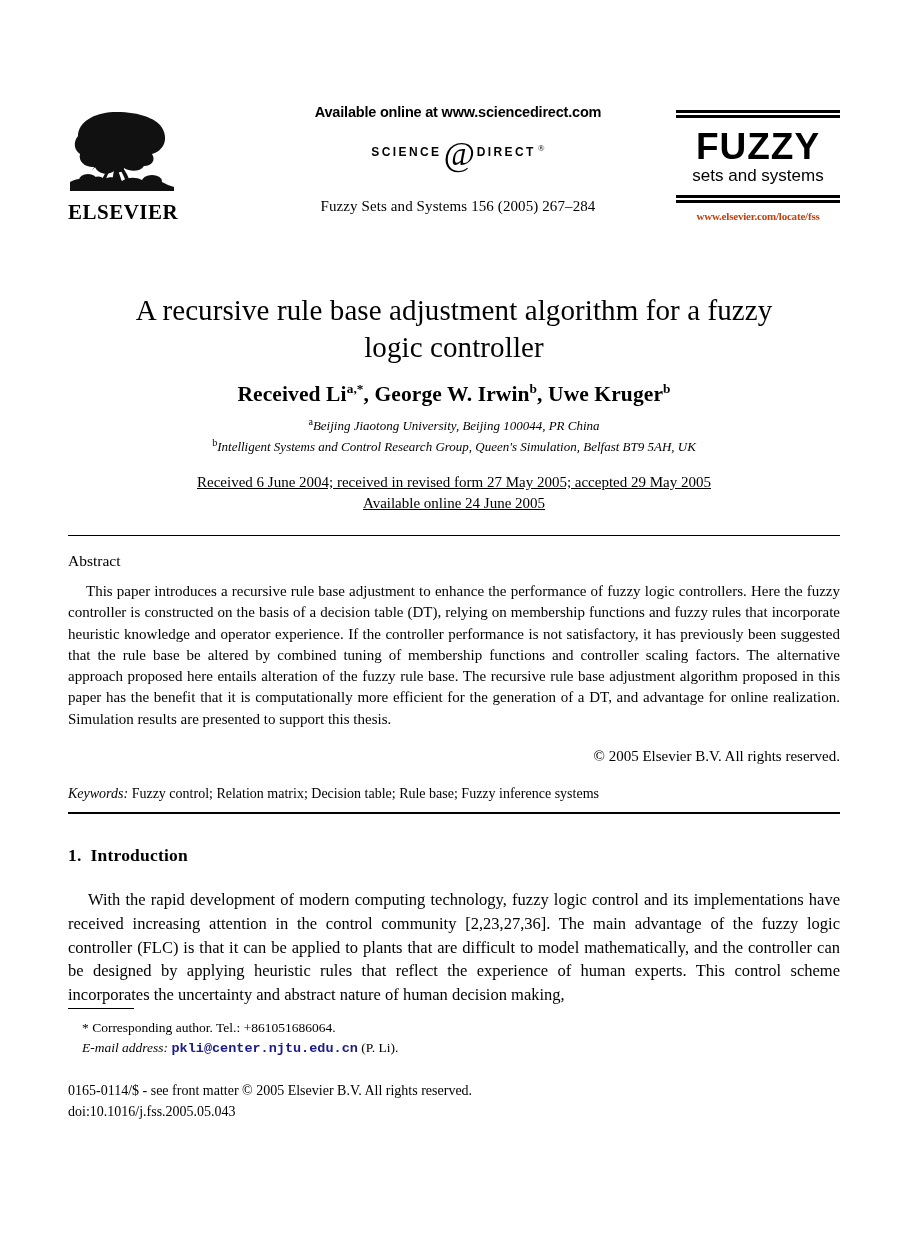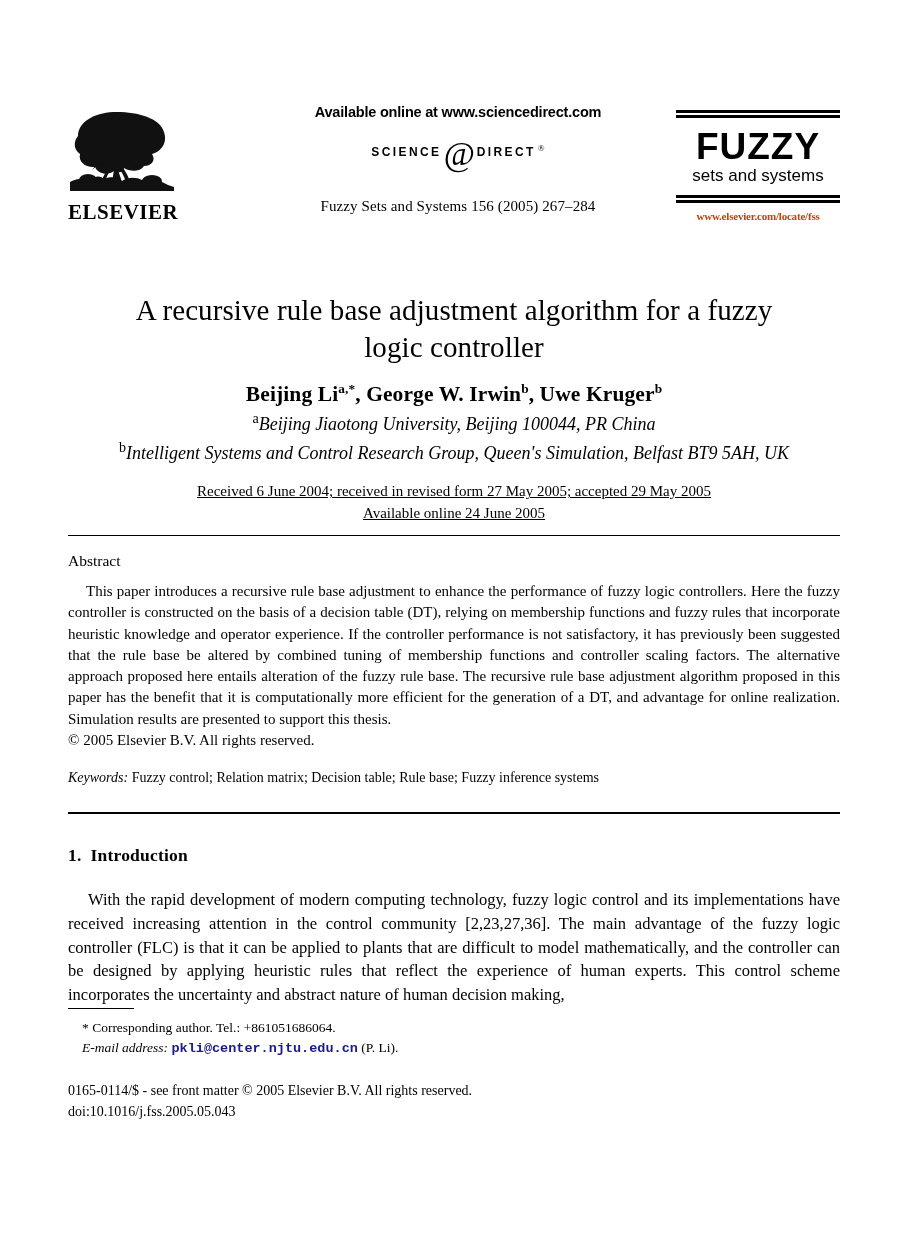--- a/index.html
+++ b/index.html
@@ -160,22 +160,22 @@
   }
   .authors {
     margin-top: 15px;
     font-size: 21.5px;
     font-weight: bold;
     letter-spacing: 0.1px;
   }
   .authors sup { font-size: 0.62em; vertical-align: super; font-weight: bold; }
 
   .affiliations {
-    margin-top: 2px;
-    font-size: 18px;
+    margin-top: 8px;
+    font-size: 13px;
     font-style: italic;
     line-height: 1.42;
   }
   .affiliations sup { font-style: normal; font-size: 0.78em; vertical-align: super; }
 
   .dates {
     margin-top: 15px;
     font-size: 15px;
     line-height: 1.42;
     text-decoration: underline;
@@ -207,21 +207,22 @@
   .abstract-body {
     font-size: 15px;
     line-height: 1.42;
     text-align: justify;
     text-indent: 18px;
     margin: 0;
   }
   .copyright-line {
     font-size: 15px;
     line-height: 1.42;
-    margin-top: 0px;
+    margin-top: 16px;
+    text-align: right;
   }
   .keywords-line {
     margin-top: 17px;
     font-size: 14px;
     line-height: 1.4;
   }
   .keywords-line .kw-label {
     font-style: italic;
   }
 
@@ -322,21 +323,21 @@
 
   </div>
 
   <div class="title-block">
     <div class="paper-title">
       <span>A recursive rule base adjustment algorithm for a fuzzy</span><br>
       <span>logic controller</span>
     </div>
 
     <div class="authors">
-      <span>Beijing Li</span><sup>a,*</sup><span>, </span><span>George W. Irwin</span><sup>b</sup><span>, </span><span>Uwe Kruger</span><sup>b</sup>
+      <span>Received Li</span><sup>a,*</sup><span>, </span><span>George W. Irwin</span><sup>b</sup><span>, </span><span>Uwe Kruger</span><sup>b</sup>
     </div>
 
     <div class="affiliations">
       <div><sup>a</sup><span>Beijing Jiaotong University, Beijing 100044, PR China</span></div>
       <div><sup>b</sup><span>Intelligent Systems and Control Research Group, Queen's Simulation, Belfast BT9 5AH, UK</span></div>
     </div>
 
     <div class="dates">
       <div>Received 6 June 2004; received in revised form 27 May 2005; accepted 29 May 2005</div>
       <div>Available online 24 June 2005</div>

